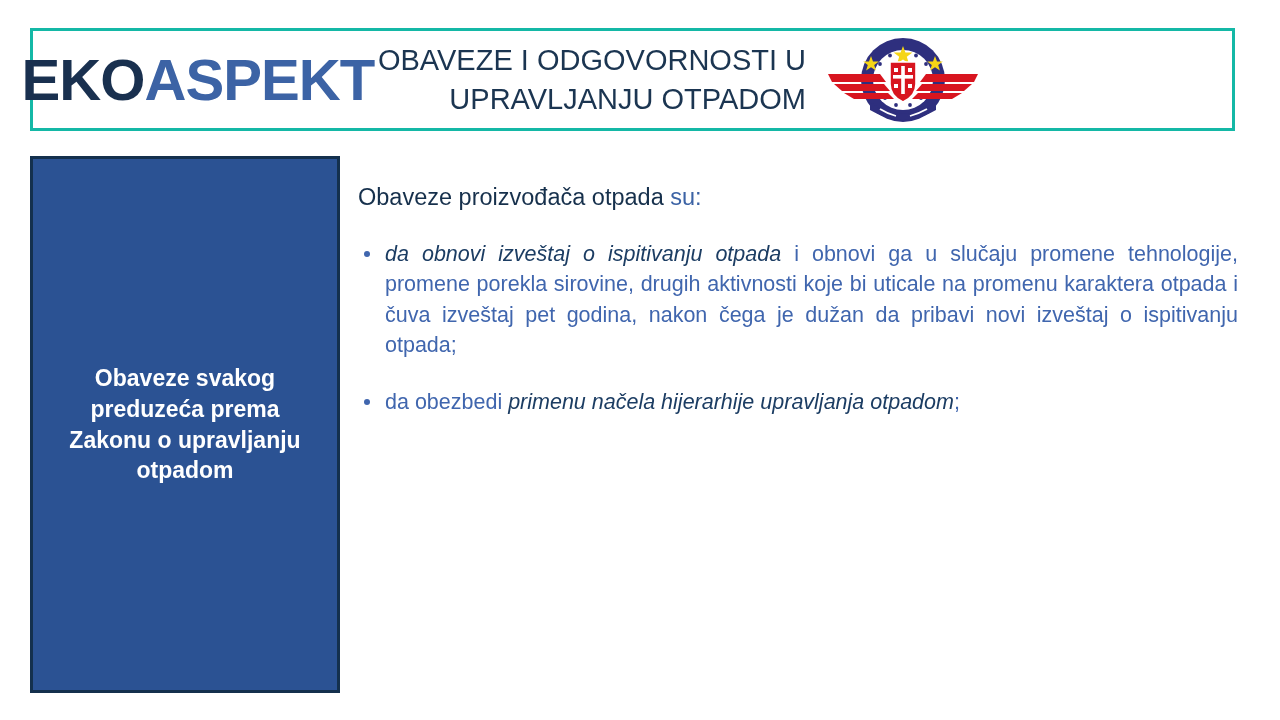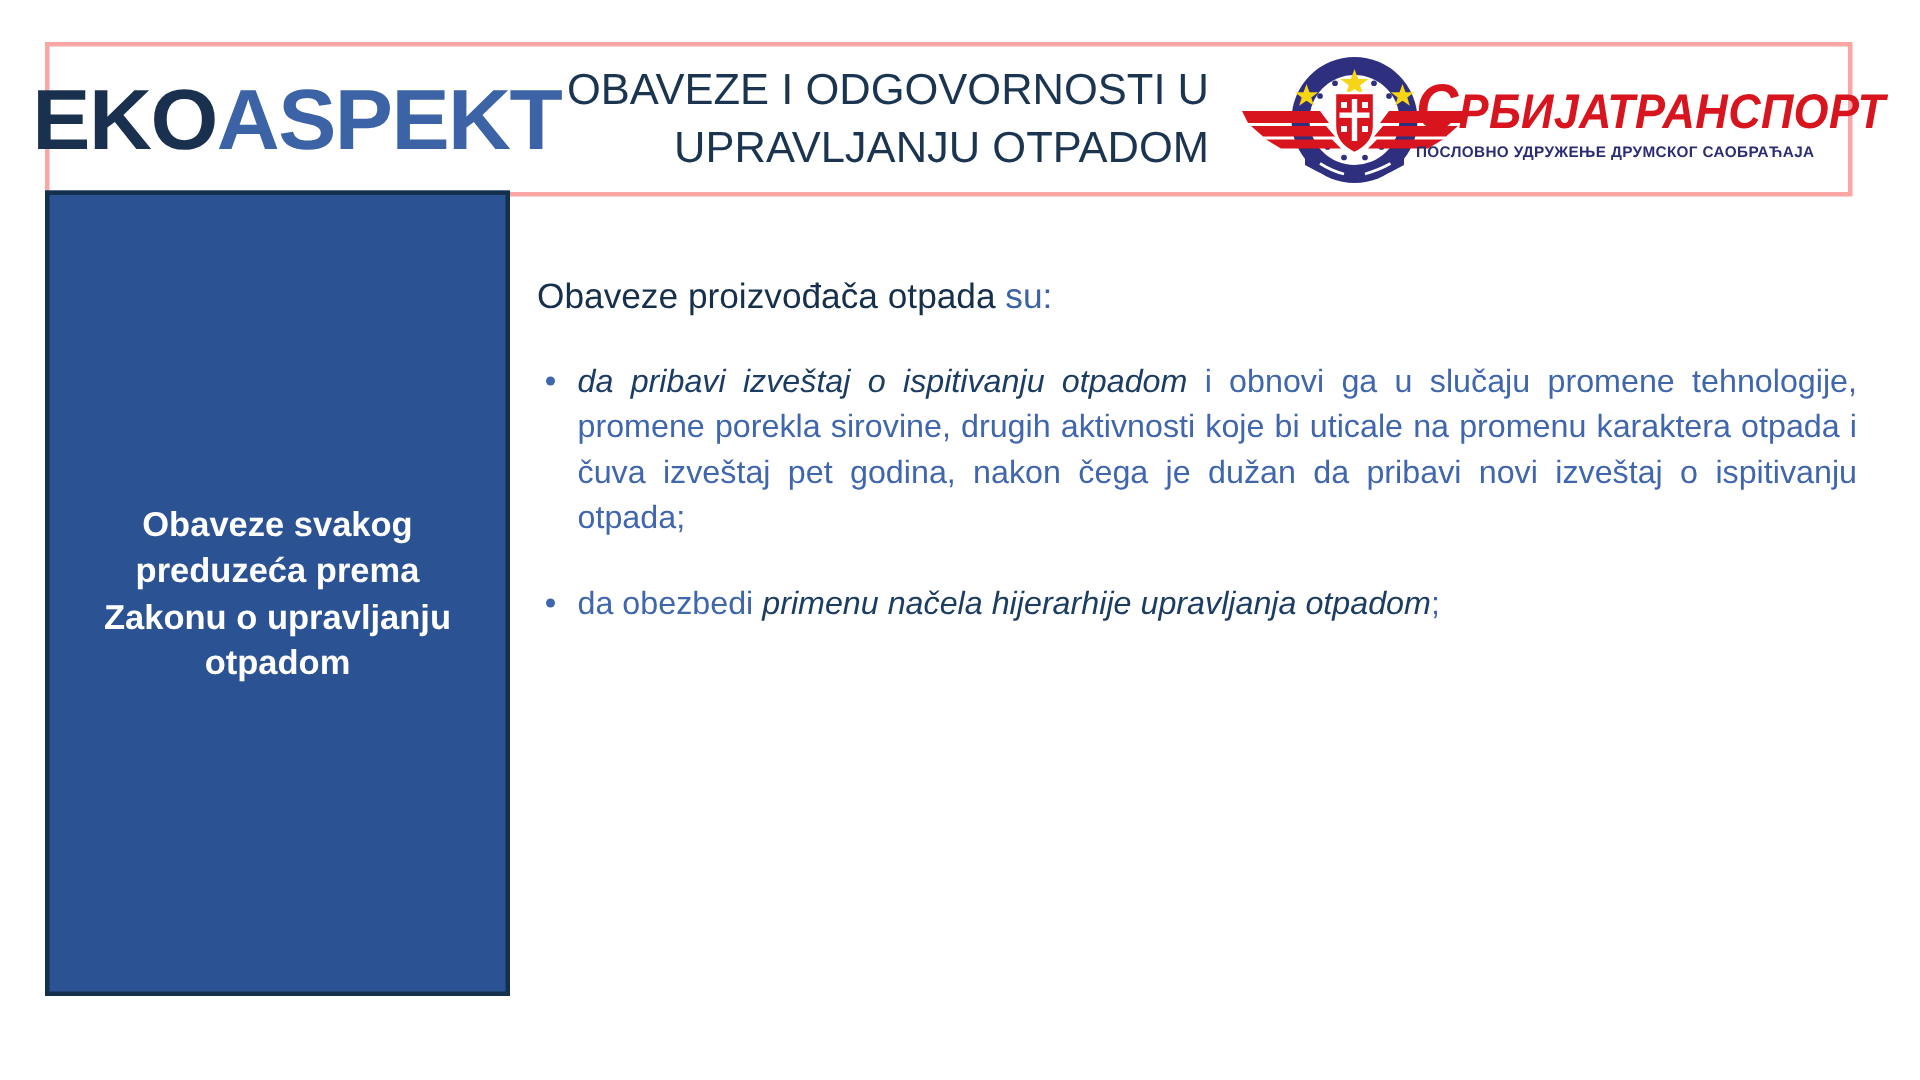--- a/index.html
+++ b/index.html
@@ -15,21 +15,21 @@
     position: relative;
   }
 
   
   .header-bar {
     position: absolute;
     left: 30px;
     top: 28px;
     width: 1205px;
     height: 103px;
-    border: 3px solid #fca5a5;
+    border: 3px solid #14b8a6;
     box-sizing: border-box;
     background: #ffffff;
     display: flex;
     align-items: stretch;
   }
 
   .logo-eko {
     width: 330px;
     display: flex;
     align-items: center;
@@ -102,21 +102,21 @@
     letter-spacing: 0.25px;
     line-height: 1;
     margin-top: 6px;
     white-space: nowrap;
   }
 
   
   .sidebar {
     position: absolute;
     left: 30px;
-    top: 127px;
+    top: 156px;
     width: 310px;
     height: 537px;
     background: #2b5293;
     border: 3px solid #14304d;
     box-sizing: border-box;
     display: flex;
     align-items: center;
     justify-content: center;
     padding: 0 14px;
   }
@@ -230,34 +230,30 @@
       <rect x="73.2" y="36" width="3.6" height="28" fill="#ffffff"></rect>
       <rect x="65" y="45" width="20" height="3.6" fill="#ffffff"></rect>
       <g fill="#ffffff">
         <rect x="66" y="38" width="4" height="4"></rect>
           <rect x="80" y="38" width="4" height="4"></rect>
         <rect x="66" y="54" width="4" height="4"></rect>
           <rect x="80" y="54" width="4" height="4"></rect>
       </g>
     </svg>
 
-    <div class="srb-words">
-      <div class="srb-main"><span class="cap">С</span><span>РБИЈАТРАНСПОРТ</span></div>
-      <div class="srb-sub">ПОСЛОВНО УДРУЖЕЊЕ ДРУМСКОГ САОБРАЋАЈА</div>
-    </div>
   </div>
 </div>
 
 <div class="sidebar">
   <div class="sidebar-text">Obaveze svakog preduzeća prema Zakonu o upravljanju otpadom</div>
 </div>
 
 <div class="content">
 
   <div class="content-heading"><span class="hl">Obaveze proizvođača otpada</span><span> su:</span></div>
 
   <ul class="bullets">
 
-    <li><span></span><span class="it">da pribavi izveštaj o ispitivanju otpadom</span><span> i obnovi ga u slučaju promene tehnologije, promene porekla sirovine, drugih aktivnosti koje bi uticale na promenu karaktera otpada i čuva izveštaj pet godina, nakon čega je dužan da pribavi novi izveštaj o ispitivanju otpada;</span></li>
+    <li><span></span><span class="it">da obnovi izveštaj o ispitivanju otpada</span><span> i obnovi ga u slučaju promene tehnologije, promene porekla sirovine, drugih aktivnosti koje bi uticale na promenu karaktera otpada i čuva izveštaj pet godina, nakon čega je dužan da pribavi novi izveštaj o ispitivanju otpada;</span></li>
 
     <li><span>da obezbedi </span><span class="it">primenu načela hijerarhije upravljanja otpadom</span><span>;</span></li>
   </ul>
 </div>
 
 </body></html>

